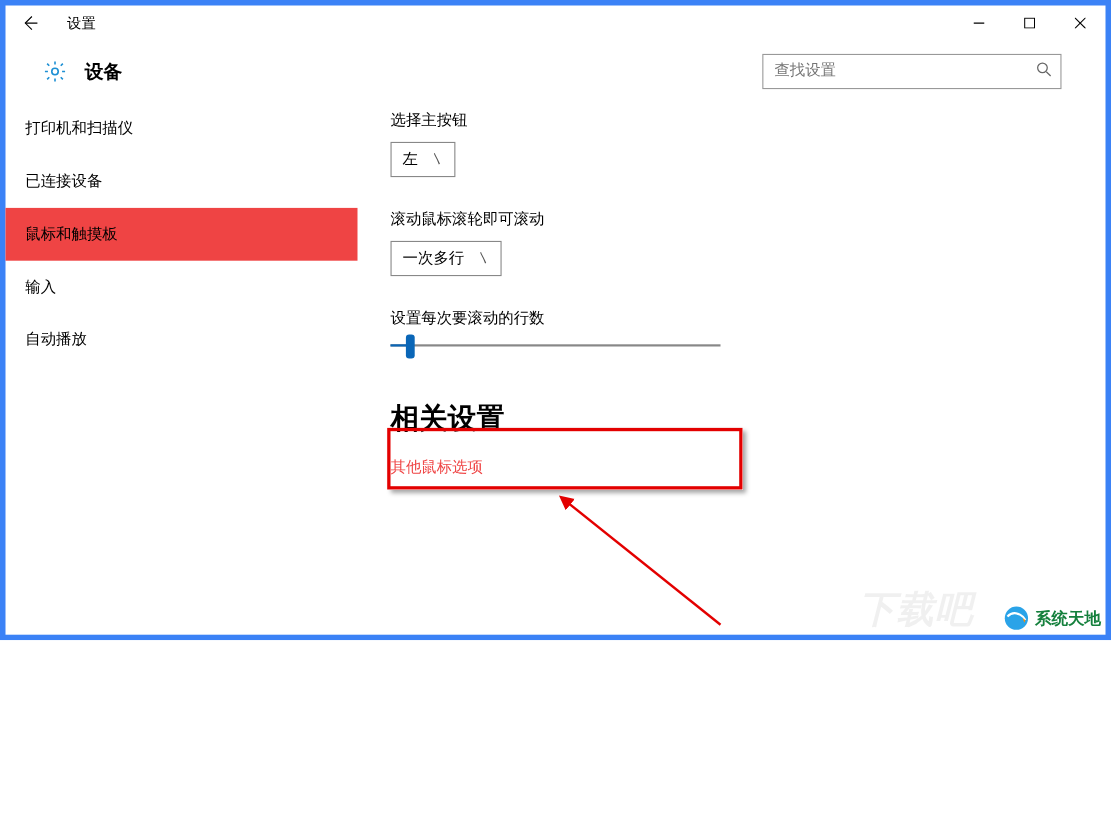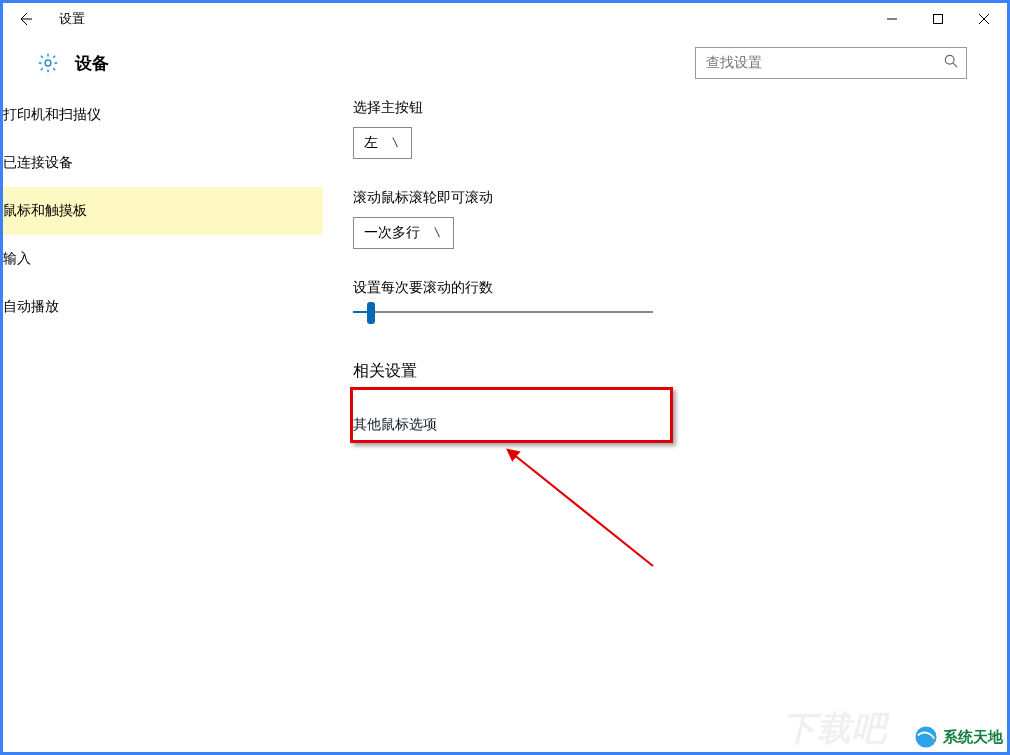--- a/index.html
+++ b/index.html
@@ -6,23 +6,23 @@
   body {
     margin: 0;
     font-family: "Microsoft YaHei", "Segoe UI", sans-serif;
     background: #fff;
     color: #000;
     font-size: 14px;
     overflow: hidden;
   }
   .window {
     width: 1010px;
-    height: 755px;
+    height: 582px;
     position: relative;
-    border: 3px solid #3b82f6;
+    border: 5px solid #3b82f6;
   }
   .titlebar {
     height: 32px;
     display: flex;
     align-items: center;
     border-bottom: none;
   }
   .titlebar-left { display: flex; align-items: center; padding-left: 6px; }
   .back-btn {
     width: 32px; height: 32px;
@@ -60,25 +60,25 @@
     display: flex;
     height: calc(755px - 32px - 56px - 2px);
   }
   .sidebar {
     width: 320px;
     border-right: none;
   }
   .side-item {
     height: 48px;
     display: flex; align-items: center;
-    padding-left: 0;
+    padding-left: 18px;
     font-size: 14px;
   }
   .side-item.selected {
-    background: #fef9c3;
+    background: #ef4444;
     color: #000;
   }
 
   .content {
     flex: 1;
     padding: 8px 30px;
     position: relative;
   }
   .h1 { font-size: 26px; font-weight: 400; margin: 6px 0 22px; }
   .label { font-size: 14px; margin-bottom: 10px; display:block; }
@@ -121,22 +121,22 @@
   }
   .switch {
     width: 44px; height: 20px;
     border: 2px solid #333; border-radius: 12px;
     position: relative;
   }
   .switch-knob {
     position: absolute; left: 2px; top: 2px;
     width: 12px; height: 12px; border-radius: 50%; background:#333;
   }
-  .h2 { font-size: 16px; font-weight: 400; margin: 48px 0 34px; }
-  .link { color: #0f172a; font-size: 14px; cursor: pointer; }
+  .h2 { font-size: 26px; font-weight: 700; margin: 48px 0 18px; }
+  .link { color: #ef4444; font-size: 14px; cursor: pointer; }
 
   .arrow-svg {
     position: absolute;
     left: 500px; top: 443px;
     pointer-events: none;
   }
 
   .watermark-main {
     position: absolute;
     right: 120px; bottom: 0px;

